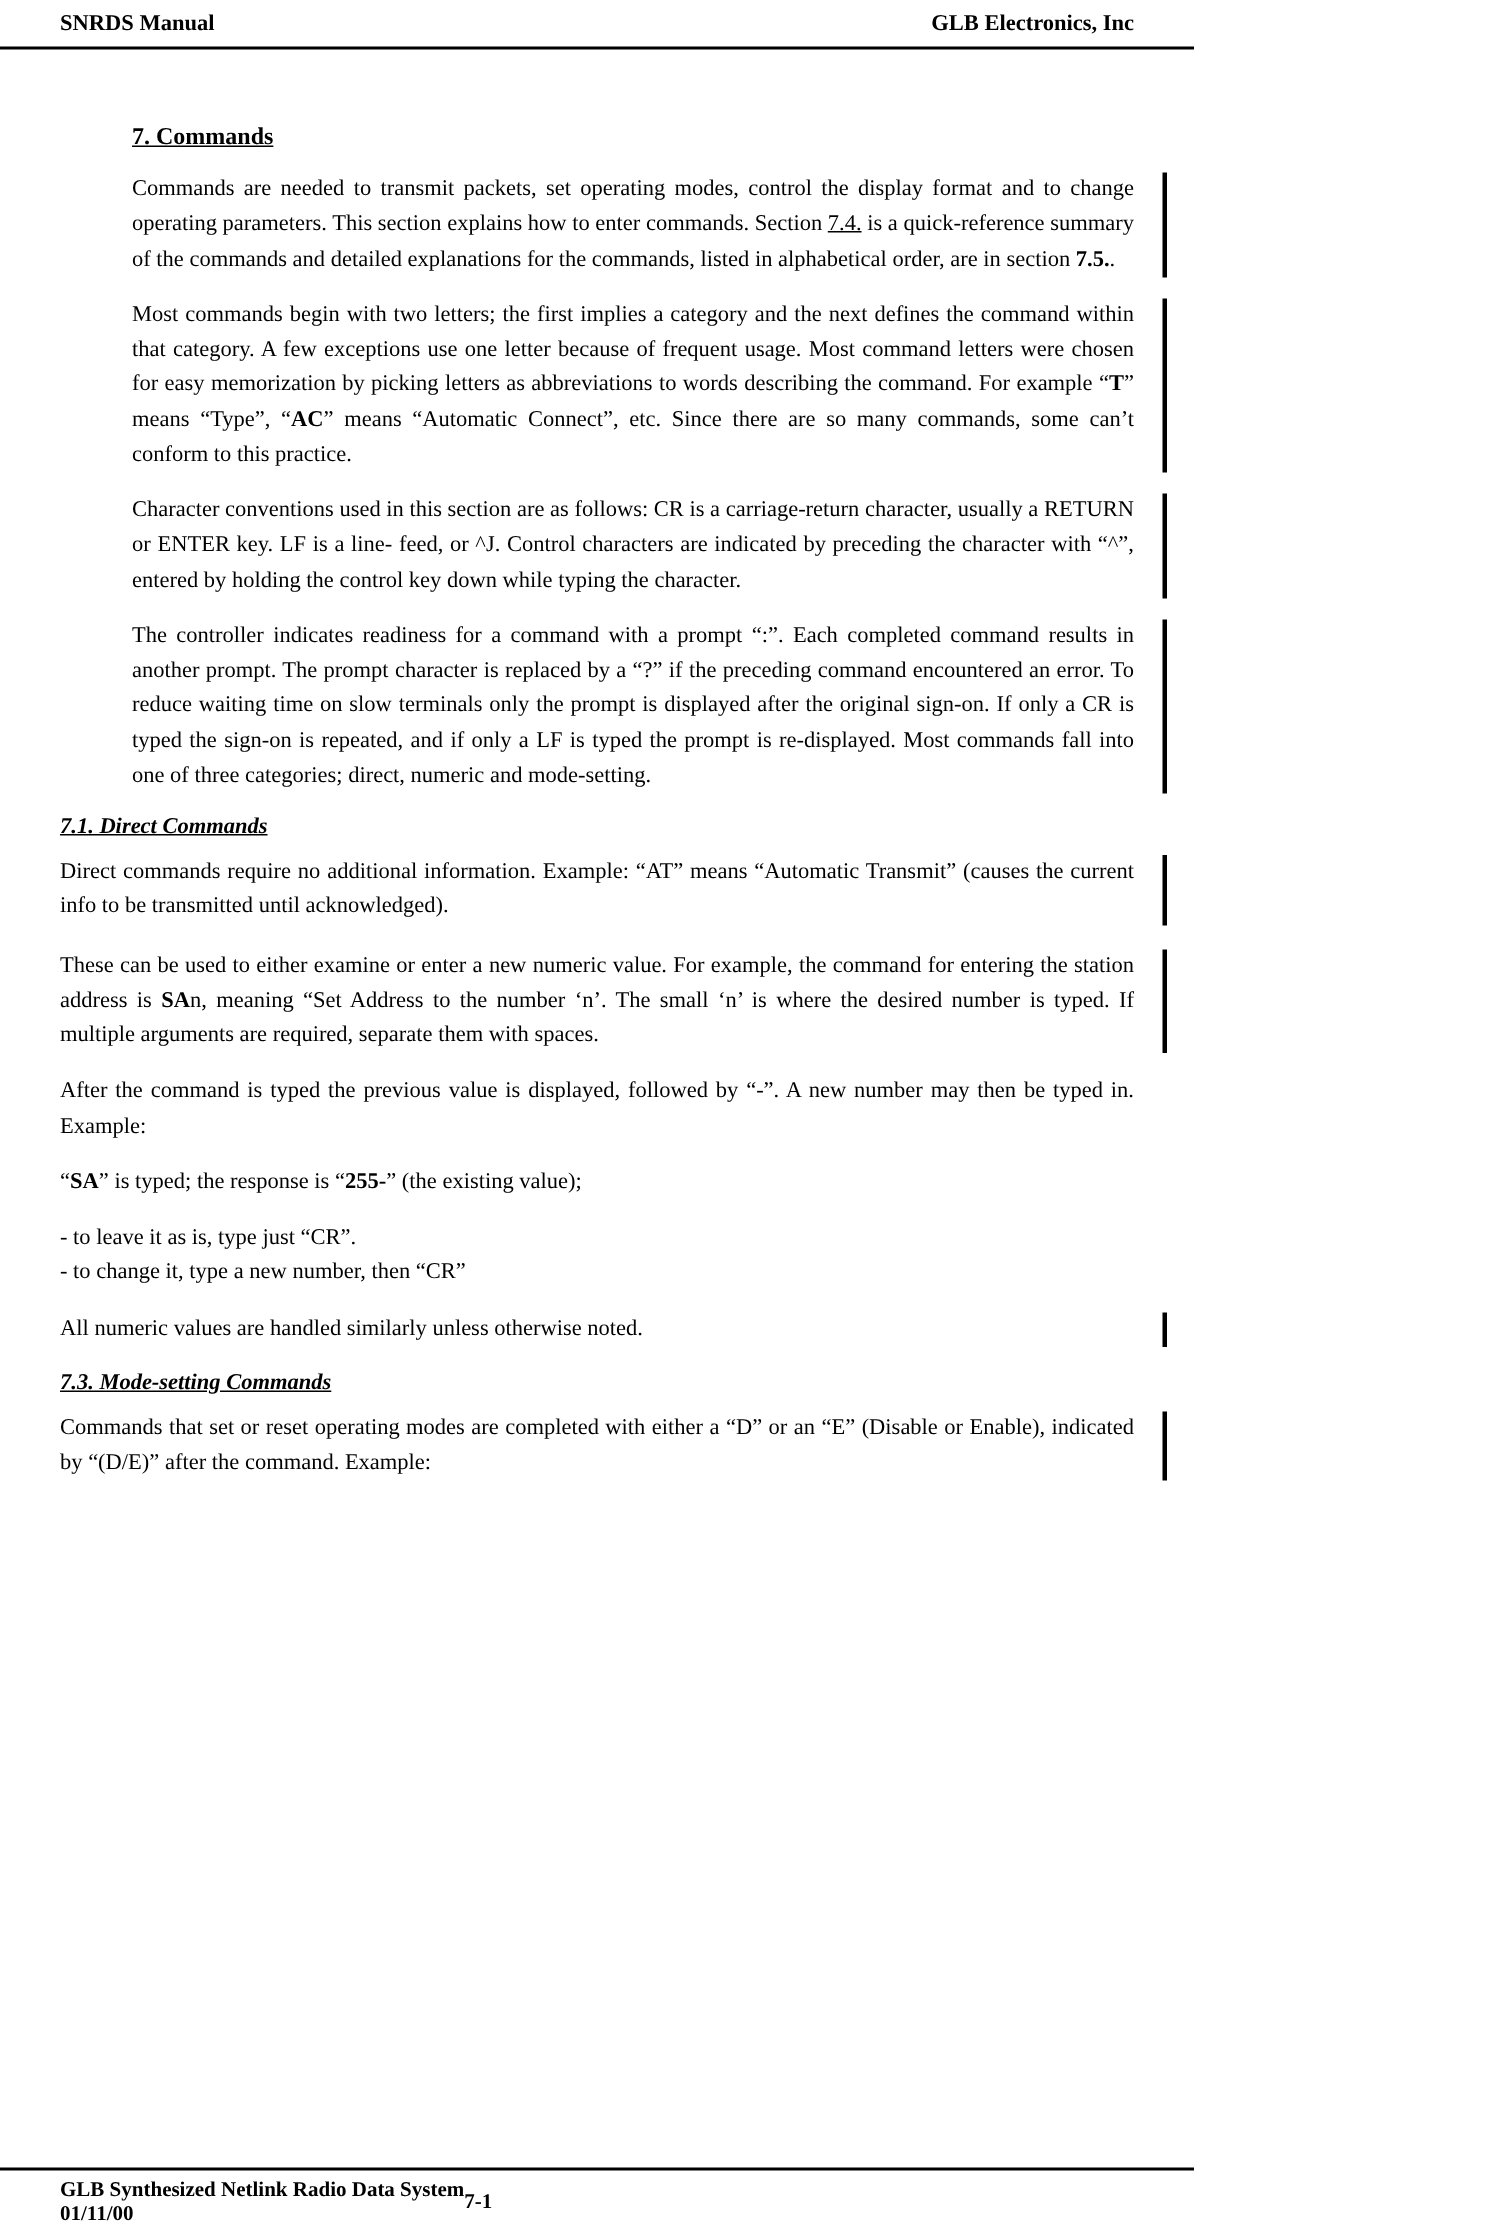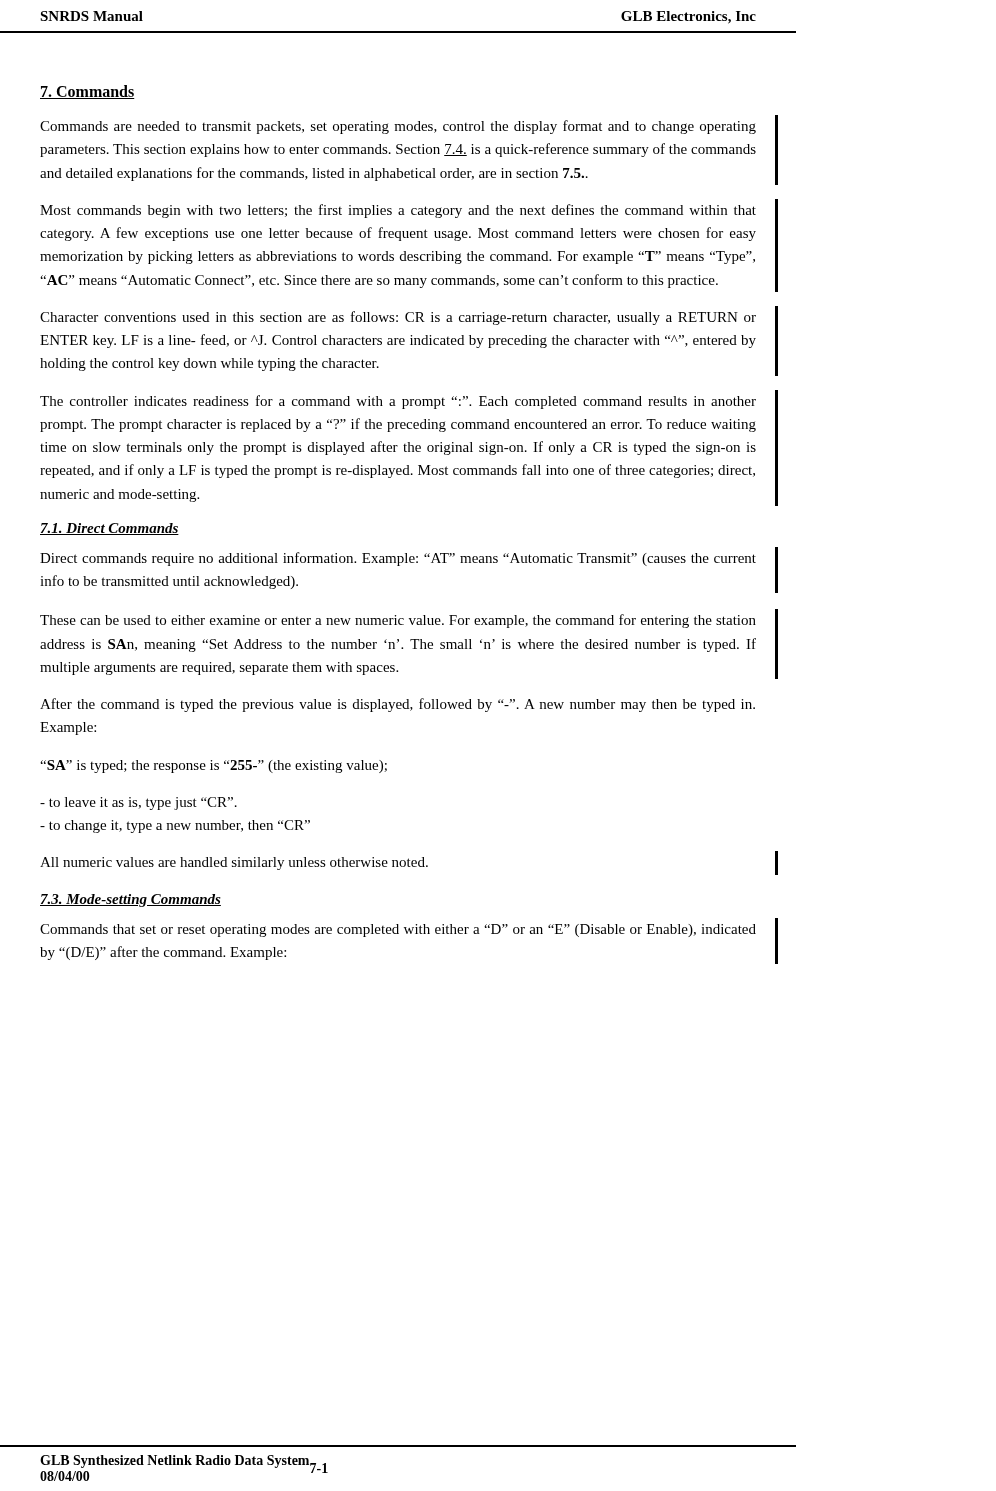--- a/index.html
+++ b/index.html
@@ -129,21 +129,21 @@
 
 <div class="page">
 
   <div class="header">
     <span class="header-left">SNRDS  Manual</span>
     <span class="header-right">GLB Electronics, Inc</span>
   </div>
 
   <div class="content">
 
-    <div class="section-block" style="margin-top: 20px;">
+    <div class="section-block" style="margin-top: 20px; margin-left: 48px;">
       <div class="section-title">7. Commands</div>
 
       <div class="with-bar">
         <p class="paragraph">
           Commands are needed to transmit packets, set operating modes, control the display format and to change operating
           parameters.  This  section  explains  how  to  enter  commands.  Section  <span class="underline">7.4.</span>  is  a  quick-reference  summary  of  the
           commands and detailed explanations for the commands, listed in alphabetical order, are in section <span class="bold">7.5.</span>.
         </p>
       </div>
 
@@ -225,17 +225,17 @@
           indicated by “(D/E)” after the command. Example:
         </p>
       </div>
     </div>
 
   </div>
 
   <div class="footer">
     <div class="footer-left">
       <span>GLB Synthesized Netlink Radio Data System</span><br>
-      <span>08/04/00</span>
+      <span>01/11/00</span>
     </div>
     <div class="footer-right">7-1</div>
   </div>
 </div>
 
 </body></html>

